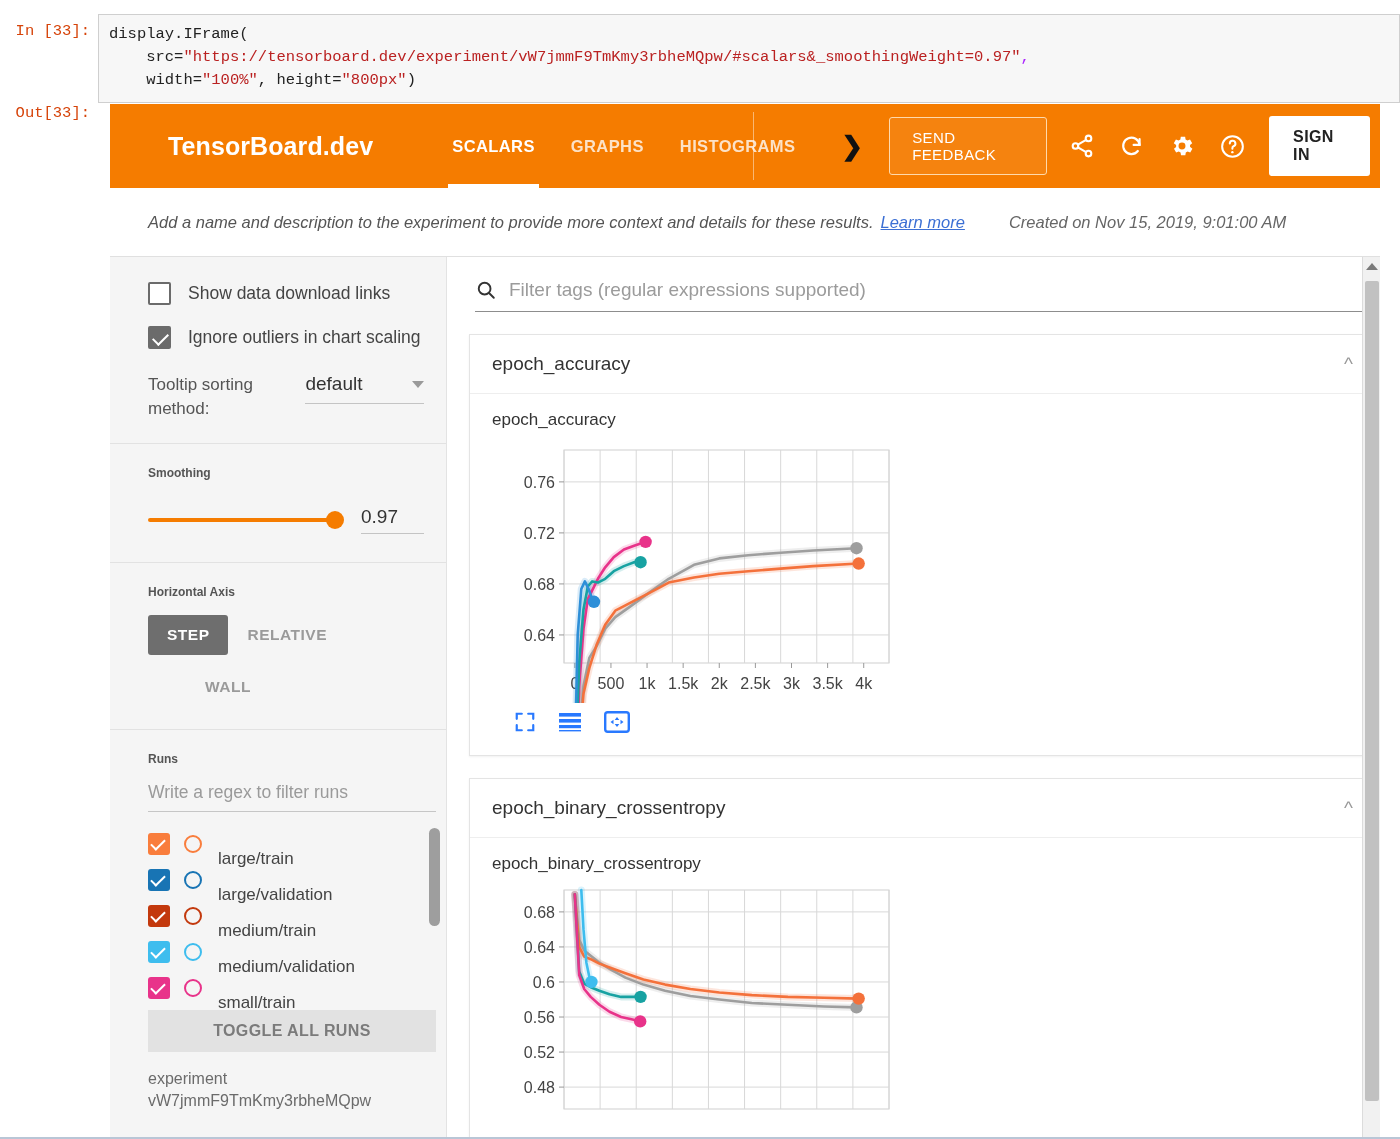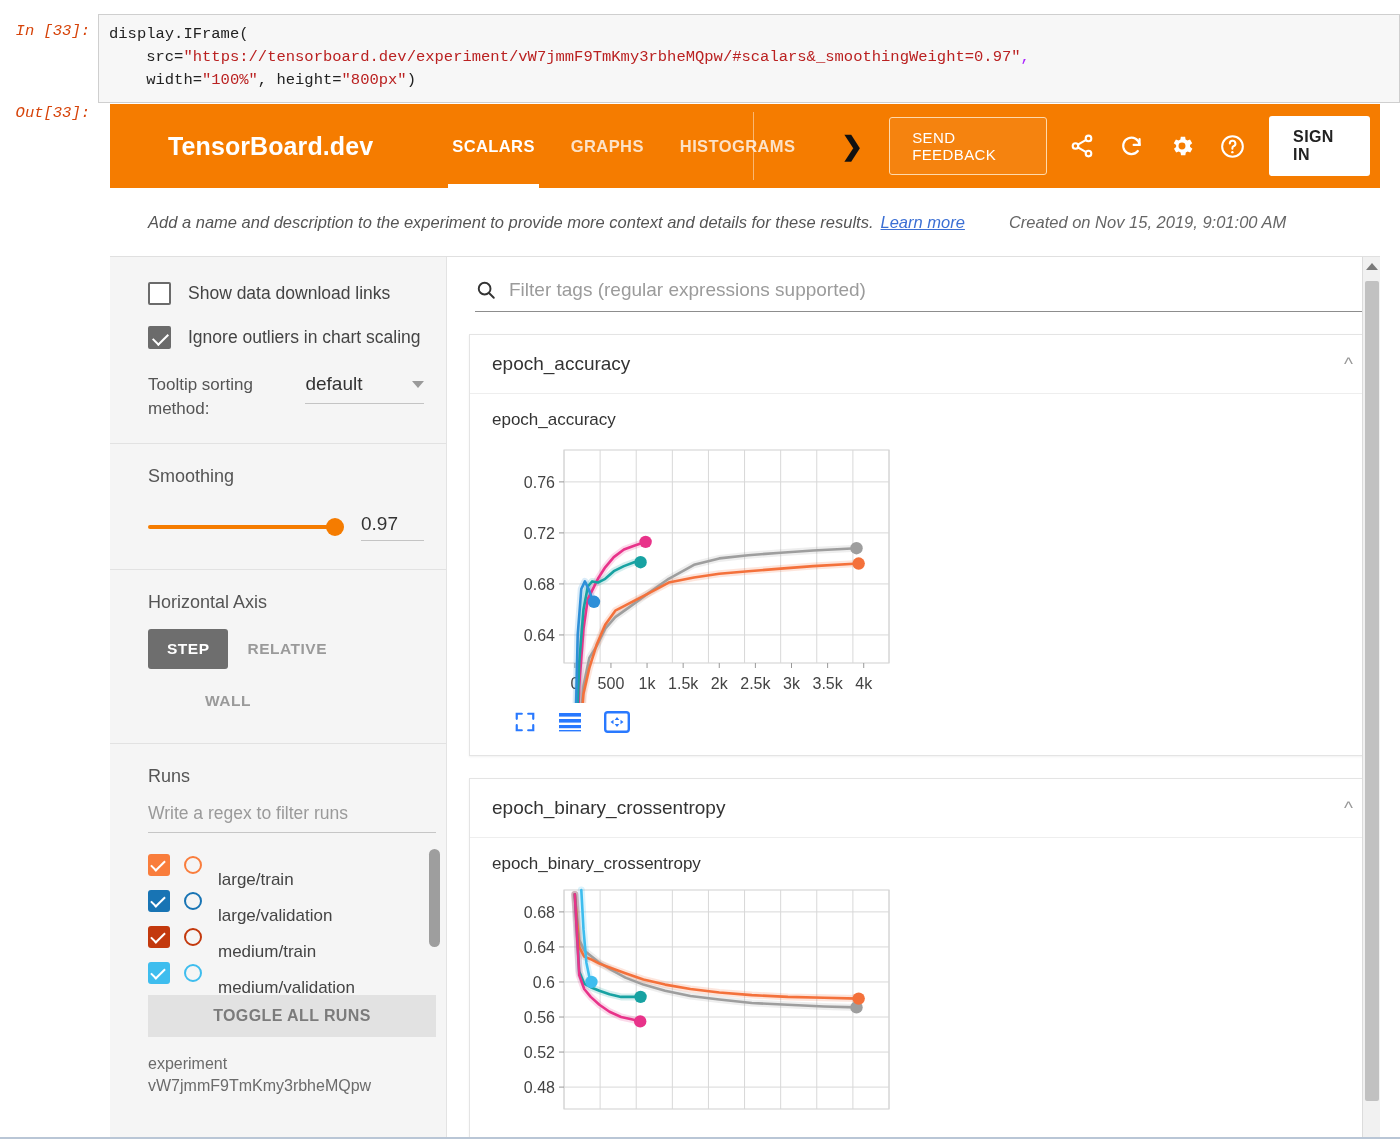--- a/index.html
+++ b/index.html
@@ -10,21 +10,21 @@
     font-family:"Liberation Sans", sans-serif;
     overflow:hidden;
     position:relative;
   }
 
   
   .nb-row { display:flex; align-items:flex-start; }
   .prompt {
     width:98px; text-align:right; padding-right:8px;
     font-family:"Liberation Mono", monospace;
-    font-size:15.5px; color:#D64309; white-space:nowrap;font-style:italic;
+    font-size:15.5px; color:#D64309; white-space:nowrap;
   }
   .prompt.in { padding-top:22px; }
   .prompt.out { padding-top:104px; }
 
   .code-cell {
     flex:1; background:#f7f7f7; border:1px solid #cfcfcf;
     margin-top:14px; padding:8px 10px 10px 10px;
     font-family:"Liberation Mono", monospace;
     font-size:15.5px; line-height:23px; color:#222;
     white-space:pre; overflow:hidden;
@@ -112,21 +112,21 @@
   .select-box {
     margin-left:14px; width:124px; border-bottom:1px solid #c4c4c4;
     display:flex; align-items:center; justify-content:space-between;
     padding-bottom:8px; cursor:pointer;
   }
   .select-val { font-size:19px; color:#333; }
   .caret { width:0;height:0;border-left:6px solid transparent;border-right:6px solid transparent;border-top:7px solid #9a9a9a; }
 
   .divider { height:1px; background:#e2e2e2; margin:22px 0 0 0; }
 
-  .sect-title { font-size:18px; color:#555; margin:22px 0 0 0; }
+  .sect-title { font-size:12px; color:#555; margin:22px 0 0 0;font-weight:bold; }
 
   .slider-row { display:flex; align-items:center; margin-top:26px; }
   .slider-track {
     width:196px; height:4px; background:#F57C00; border-radius:2px; position:relative;
   }
   .slider-knob {
     position:absolute; right:-9px; top:-7px; width:18px; height:18px;
     border-radius:50%; background:#F57C00;
   }
   .slider-val {
@@ -344,20 +344,25 @@
           </div>
           <div class="run-row">
             <div class="run-chk" style="background:#C3390D"></div>
             <div class="run-circle" style="border-color:#C3390D"></div>
             <div class="run-label">medium/train</div>
           </div>
           <div class="run-row">
             <div class="run-chk" style="background:#3EBDEE"></div>
             <div class="run-circle" style="border-color:#3EBDEE"></div>
             <div class="run-label">medium/validation</div>
+          </div>
+          <div class="run-row">
+            <div class="run-chk" style="background:#E8338A"></div>
+            <div class="run-circle" style="border-color:#E8338A"></div>
+            <div class="run-label">small/train</div>
           </div>
           <div class="runs-scroll"></div>
         </div>
 
         <div class="toggle-all">TOGGLE ALL RUNS</div>
 
         <div class="exp-meta">
           <div>experiment</div>
           <div>vW7jmmF9TmKmy3rbheMQpw</div>
         </div>

